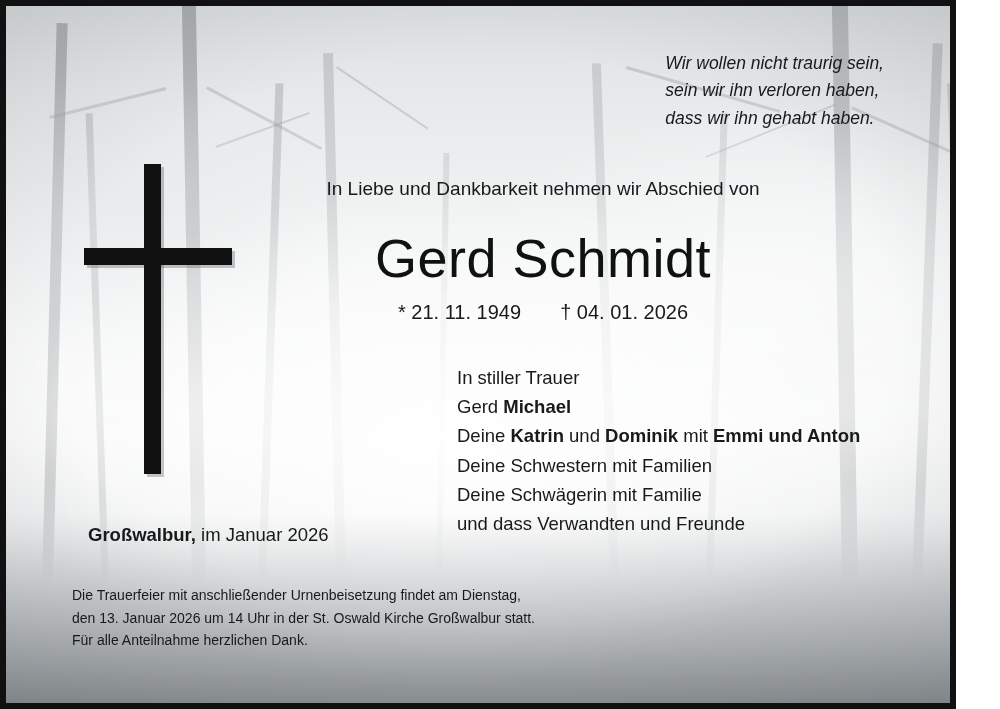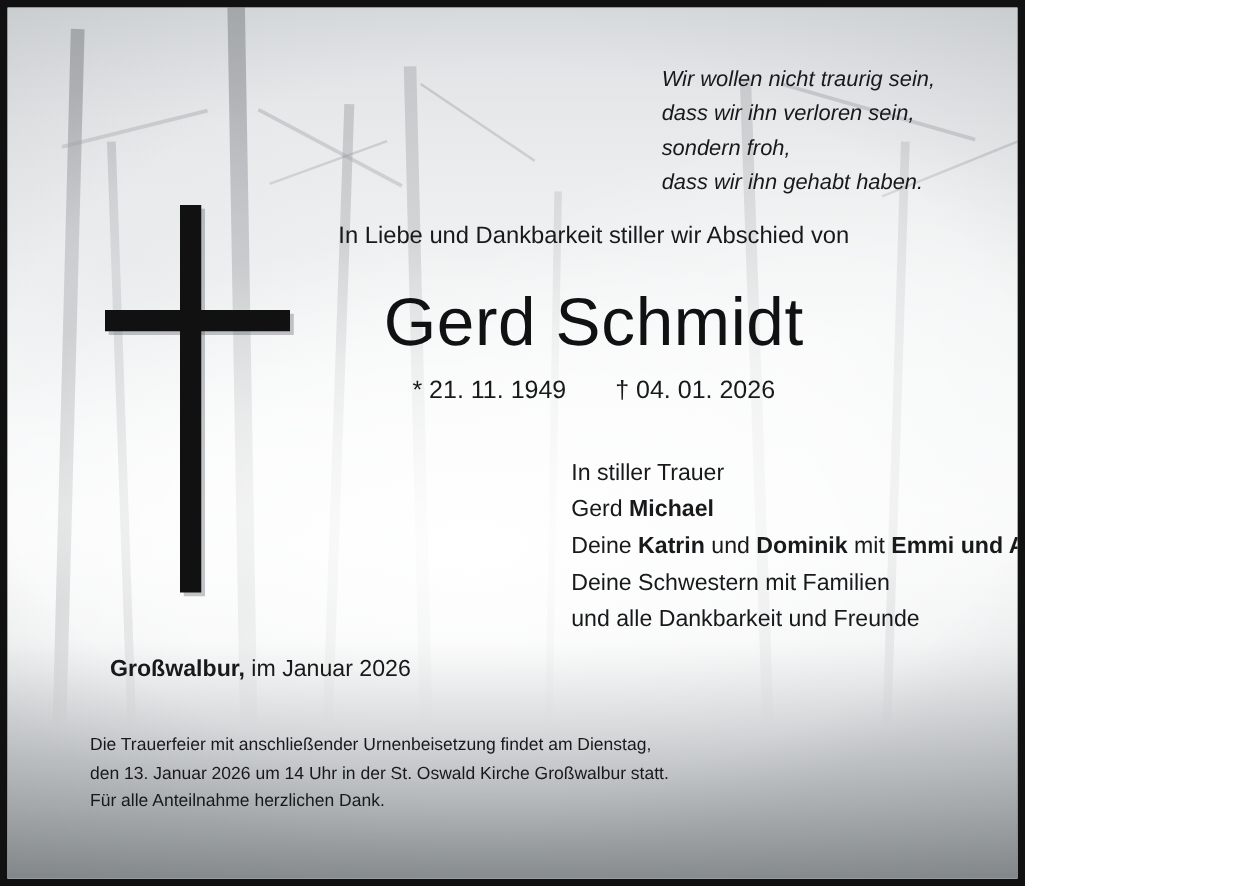--- a/index.html
+++ b/index.html
@@ -5,21 +5,21 @@
   html, body {
     margin: 0;
     padding: 0;
     background: #ffffff;
   }
   body {
     font-family: "Liberation Sans", sans-serif;
   }
   .obituary {
     position: relative;
-    width: 820px;
+    width: 956px;
     height: 709px;
     overflow: hidden;
     background: #e9ebec;
     border: 6px solid #111111;
     box-sizing: border-box;
   }
 
   
   .bg {
     position: absolute;
@@ -240,27 +240,26 @@
     <div class="vert-sh"></div>
     <div class="horiz-sh"></div>
     <div class="vert"></div>
     <div class="horiz"></div>
   </div>
 
   <div class="content">
 
     <div class="motto">
       <div>Wir wollen nicht traurig sein,</div>
-      <div>dass wir ihn verloren sein,</div>
-      <div>sondern froh,</div>
+      <div>sein wir ihn verloren haben,</div>
       <div>dass wir ihn gehabt haben.</div>
     </div>
 
     <div class="intro">
-      <div class="intro-inner">In Liebe und Dankbarkeit stiller wir Abschied von</div>
+      <div class="intro-inner">In Liebe und Dankbarkeit nehmen wir Abschied von</div>
     </div>
 
     <div class="name">
       <div class="name-inner">Gerd Schmidt</div>
     </div>
 
     <div class="dates">
       <div class="dates-inner">
         <span>* 21. 11. 1949</span>
         <span class="sep"></span>
@@ -270,21 +269,22 @@
 
     <div class="mourners">
       <div class="line">In stiller Trauer</div>
       <div class="line">
         <span>Gerd </span><b>Michael</b>
       </div>
       <div class="line">
         <span>Deine </span><b>Katrin</b><span> und </span><b>Dominik</b><span> mit </span><b>Emmi</b><b> und Anton</b>
       </div>
       <div class="line">Deine Schwestern mit Familien</div>
-      <div class="line">und alle Dankbarkeit und Freunde</div>
+      <div class="line">Deine Schwägerin mit Familie</div>
+      <div class="line">und dass Verwandten und Freunde</div>
     </div>
 
     <div class="place">
       <b>Großwalbur,</b><span> im Januar 2026</span>
     </div>
 
     <div class="footer">
       <div class="line">Die Trauerfeier mit anschließender Urnenbeisetzung findet am Dienstag,</div>
       <div class="line">den 13. Januar 2026 um 14 Uhr in der St. Oswald Kirche Großwalbur statt.</div>
       <div class="line">Für alle Anteilnahme herzlichen Dank.</div>

